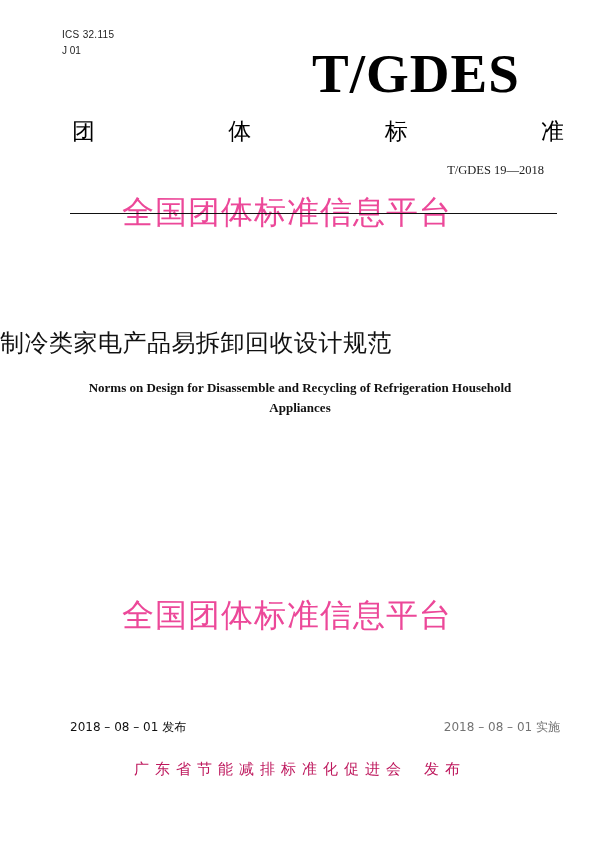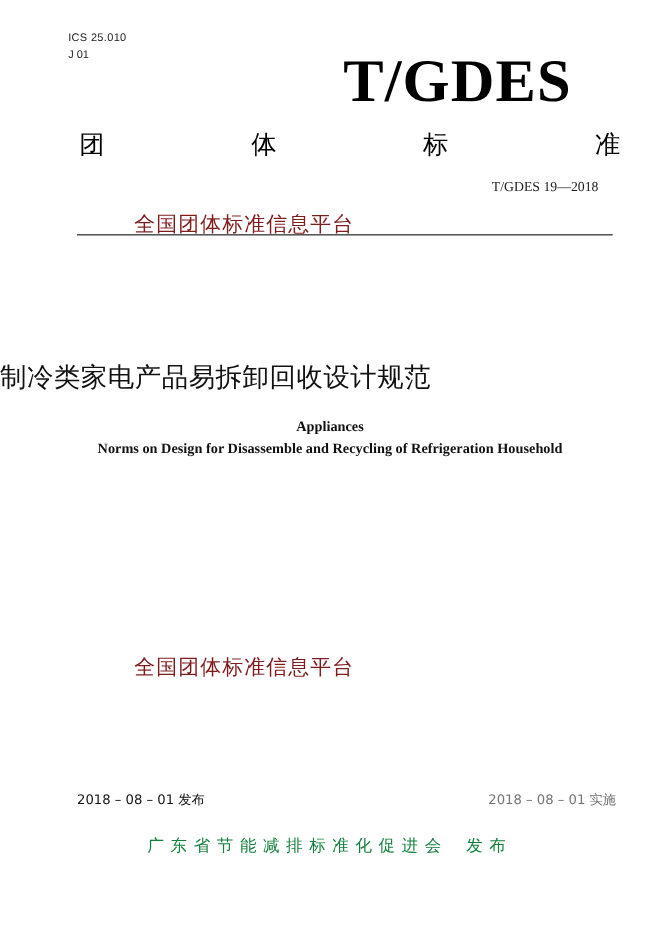--- a/index.html
+++ b/index.html
@@ -4,51 +4,51 @@
   <style>
     html, body { margin: 0; padding: 0; background: #ffffff; }
     body { width: 600px; height: 850px; position: relative; overflow: hidden; font-family: "DejaVu Sans", sans-serif; color: #111; }
     .abs { position: absolute; }
     .ics { left: 62px; top: 29px; font-family: "Liberation Sans", sans-serif; font-size: 10px; color: #222; letter-spacing: 0.3px; }
     .ccs { left: 62px; top: 45px; font-family: "Liberation Sans", sans-serif; font-size: 10px; color: #222; }
     .logo { left: 312px; top: 46px; font-family: "Liberation Serif", serif; font-weight: bold; font-size: 55px; letter-spacing: 1px; color: #000; line-height: 1; }
     .group-std { left: 72px; top: 116px; width: 492px; display: flex; justify-content: space-between; font-size: 23px; color: #000; }
     .std-no { right: 56px; top: 163px; font-family: "Liberation Serif", serif; font-size: 12.5px; color: #222; margin-left: 48px; }
     .rule { left: 70px; top: 213px; width: 487px; height: 1px; background: #111; }
-    .watermark { font-size: 19px; color: #7f1d1d; letter-spacing: 1px; white-space: nowrap; }
+    .watermark { font-size: 32px; color: #ec4899; letter-spacing: 1px; white-space: nowrap; }
     .wm1 { left: 122px; top: 191px; }
     .wm2 { left: 122px; top: 594px; }
     .title-cn { left: 0; width: 600px; top: 327px; text-align: left; font-size: 24px; color: #111; letter-spacing: 0.5px; }
     .title-en { left: 60px; width: 480px; top: 378px; text-align: center; font-family: "Liberation Serif", serif; font-weight: bold; font-size: 13px; line-height: 20px; color: #111; }
     .pub-date { left: 70px; top: 719px; font-size: 12px; color: #111; text-align: center; }
     .impl-date { right: 40px; top: 719px; font-size: 12px; color: #737373; }
-    .issuer { left: 0; width: 600px; top: 760px; text-align: center; font-size: 15px; color: #15803d; letter-spacing: 6px; word-spacing: 6px; }
+    .issuer { left: 0; width: 600px; top: 760px; text-align: center; font-size: 15px; color: #be185d; letter-spacing: 6px; word-spacing: 6px; }
   </style>
 </head>
 <body>
 
-<div class="abs ics">ICS  25.010</div>
+<div class="abs ics">ICS  32.115</div>
 <div class="abs ccs">J 01</div>
 <div class="abs logo">T/GDES</div>
 
 <div class="abs group-std">
   <span>团</span>
   <span>体</span>
   <span>标</span>
   <span>准</span>
 </div>
 
 <div class="abs std-no">T/GDES  19—2018</div>
 
 <div class="abs watermark wm1">全国团体标准信息平台</div>
 <div class="abs rule"></div>
 
 <div class="abs title-cn">制冷类家电产品易拆卸回收设计规范</div>
 <div class="abs title-en">
+  <div>Norms on Design for Disassemble and Recycling of Refrigeration Household</div>
   <div>Appliances</div>
-  <div>Norms on Design for Disassemble and Recycling of Refrigeration Household</div>
 </div>
 
 <div class="abs watermark wm2">全国团体标准信息平台</div>
 
 <div class="abs pub-date">2018 – 08 – 01 发布</div>
 <div class="abs impl-date">2018 – 08 – 01 实施</div>
 <div class="abs issuer">广东省节能减排标准化促进会 发布</div>
 
 </body></html>

